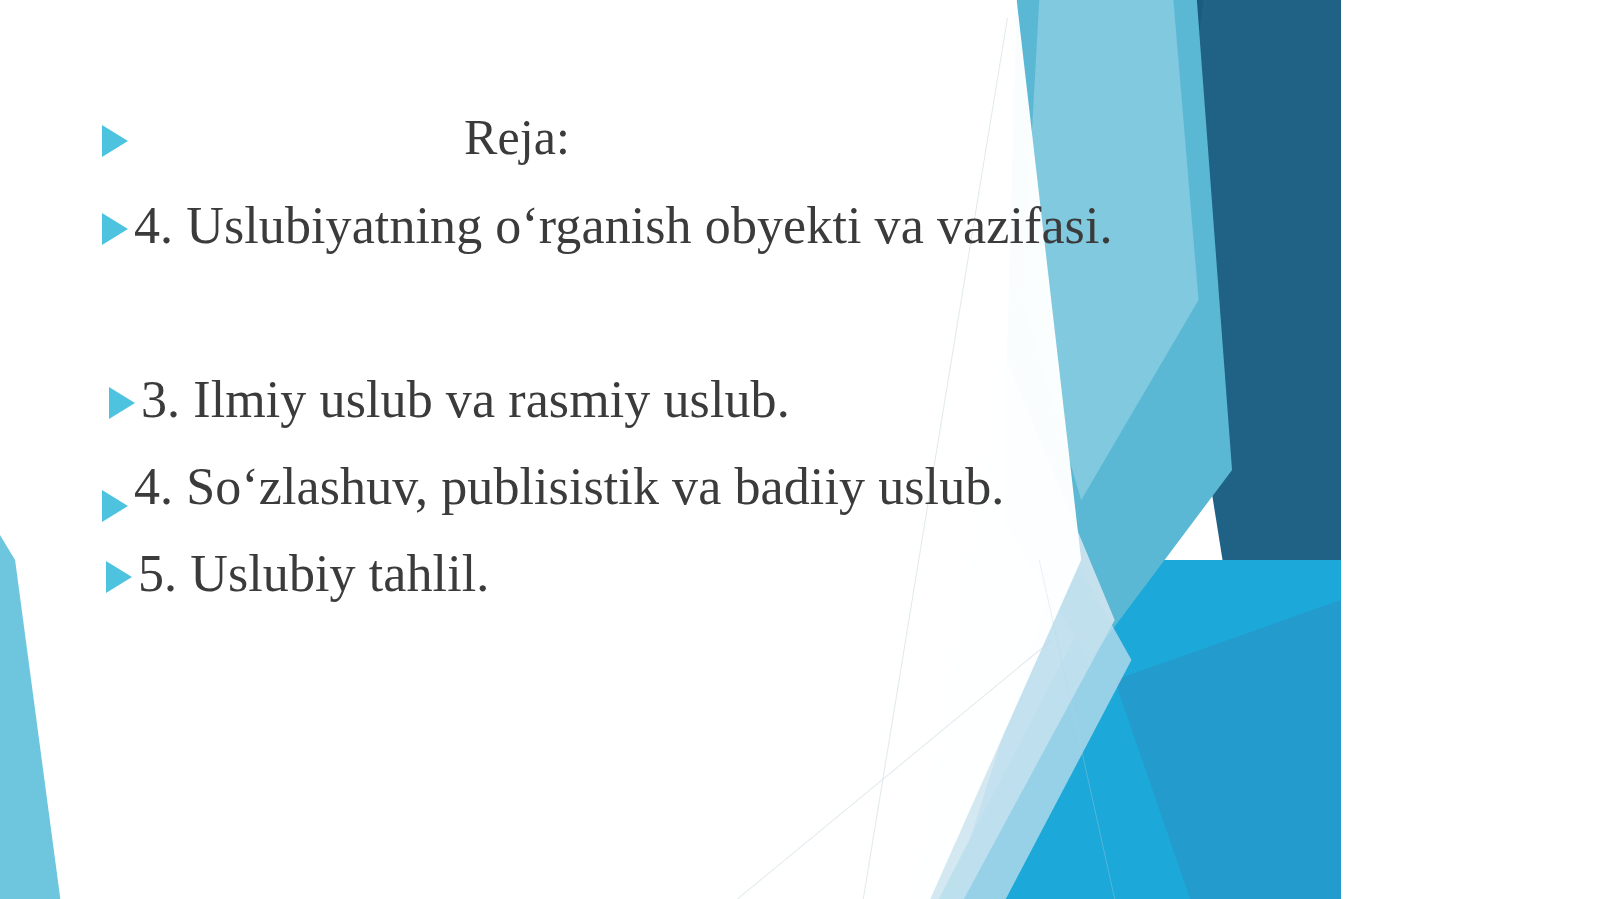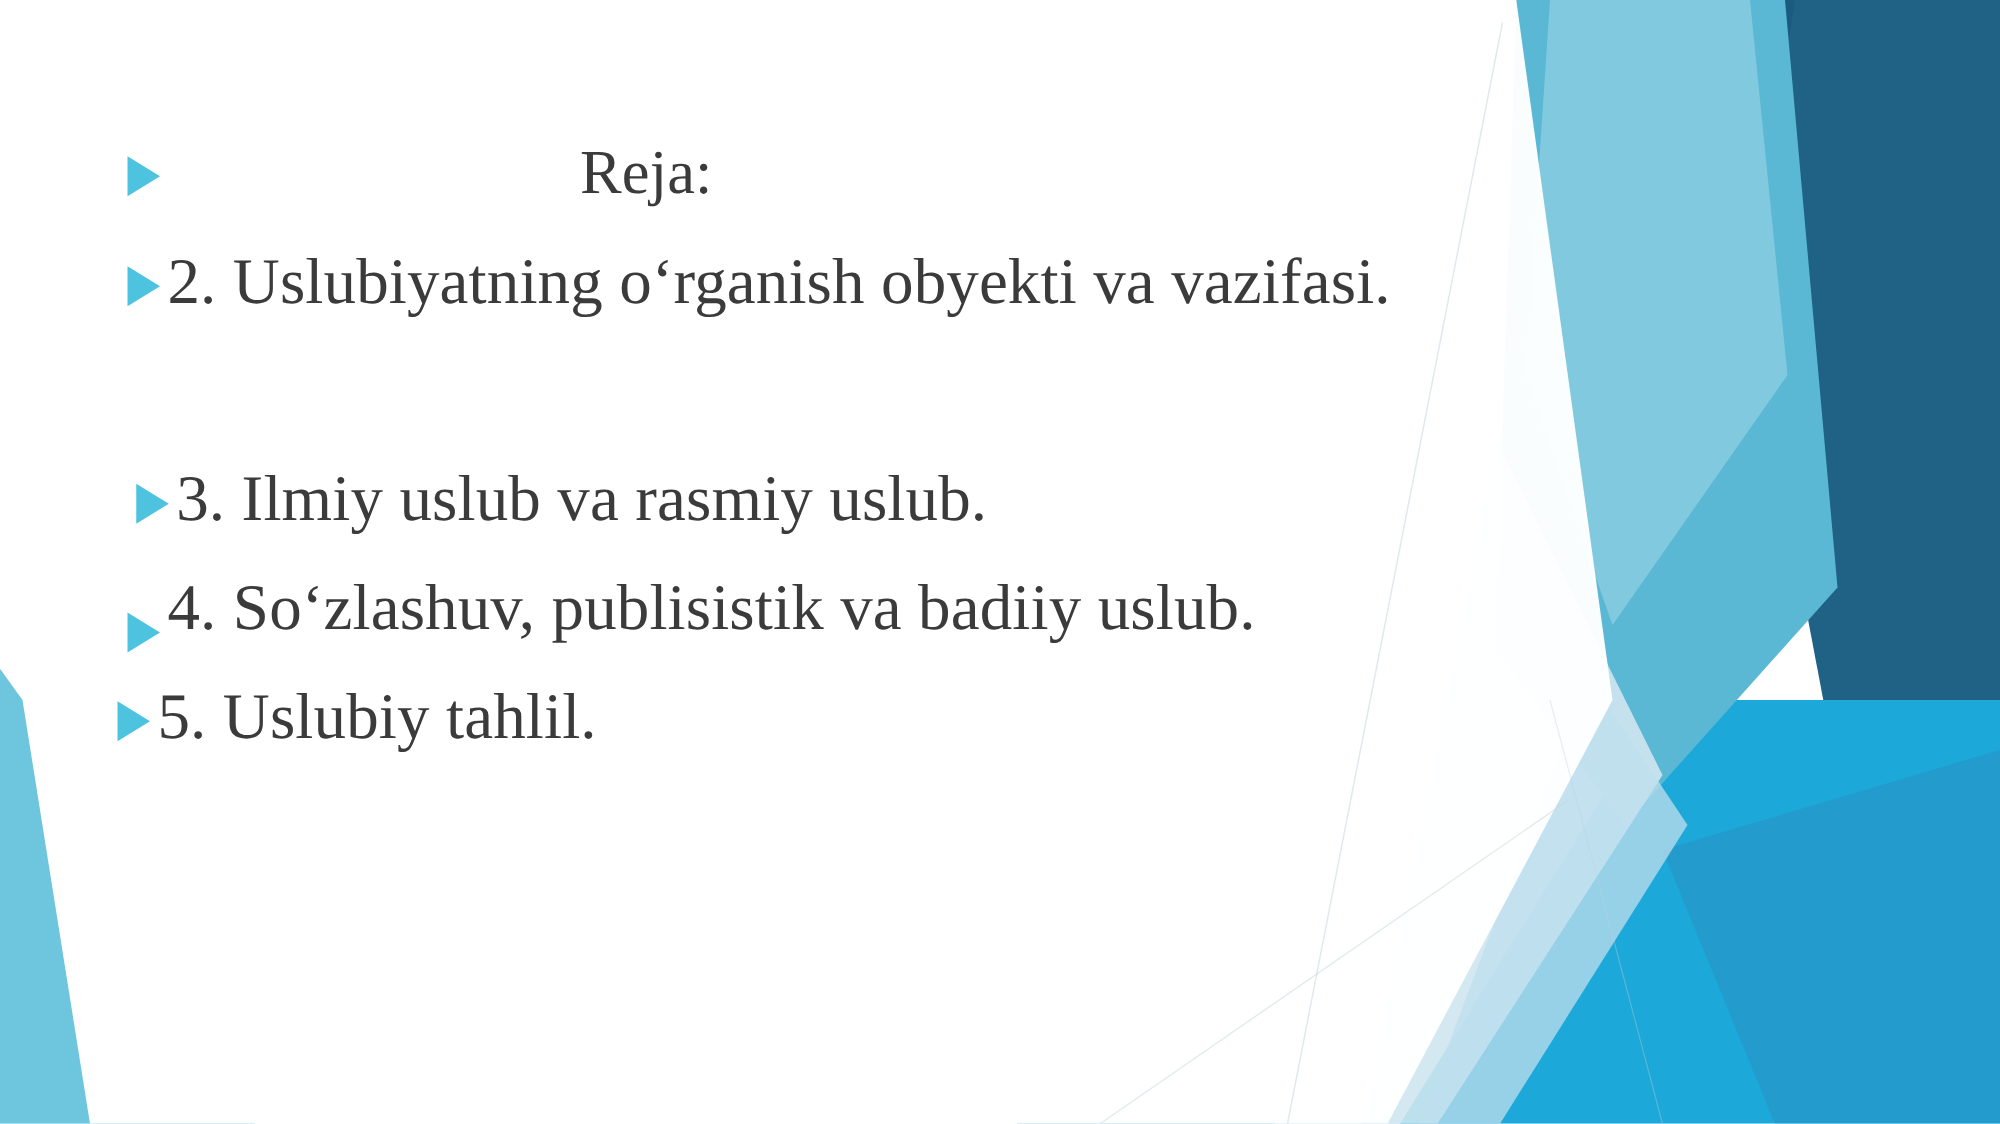--- a/index.html
+++ b/index.html
@@ -7,24 +7,24 @@
     margin: 0;
     padding: 0;
     background: #ffffff;
   }
   body {
     font-family: "Liberation Serif", "DejaVu Serif", serif;
   }
 
   #slide {
     position: relative;
-    width: 1600px;
+    width: 1341px;
     height: 899px;
     overflow: hidden;
-    background: #7dd3fc;
+    background: #fde047;
   }
 
   
   #bg-art {
     position: absolute;
     inset: 0;
     width: 100%;
     height: 100%;
     z-index: 0;
     pointer-events: none;
@@ -66,21 +66,21 @@
 
   
   #line-title { left: 100px; top: 112px; }
   #line-title .title-spacer { display: inline-block; width: 330px; }
   #line-title .line-text { font-size: 50px; }
 
   #line-1 { left: 100px; top: 200px; }
   #line-2 { left: 100px; top: 287px; }
   #line-3 { left: 107px; top: 374px; }
   #line-4 { left: 100px; top: 461px; align-items: flex-end; }
-  #line-5 { left: 92px; top: 548px; }
+  #line-5 { left: 104px; top: 548px; }
 
   #line-1 .line-text,
   #line-2 .line-text,
   #line-3 .line-text,
   #line-4 .line-text,
   #line-5 .line-text { font-size: 52px; }
 </style>
 </head>
 <body>
 
@@ -126,21 +126,21 @@
       <span class="title-spacer"></span>
       <span class="line-text">Reja:</span>
     </div>
 
     <div class="line" id="line-1">
       <span class="bullet">
         <svg width="30" height="36" viewBox="0 0 30 36" xmlns="http://www.w3.org/2000/svg">
           <polygon points="2,2 28,18 2,34" fill="#4ec3e0"></polygon>
         </svg>
       </span>
-      <span class="line-text">2. Uslubiyatning o‘rganish obyekti va vazifasi.</span>
+      <span class="line-text">4. Uslubiyatning o‘rganish obyekti va vazifasi.</span>
     </div>
 
 
     <div class="line" id="line-3">
       <span class="bullet">
         <svg width="30" height="36" viewBox="0 0 30 36" xmlns="http://www.w3.org/2000/svg">
           <polygon points="2,2 28,18 2,34" fill="#4ec3e0"></polygon>
         </svg>
       </span>
       <span class="line-text">3. Ilmiy uslub va rasmiy uslub.</span>

